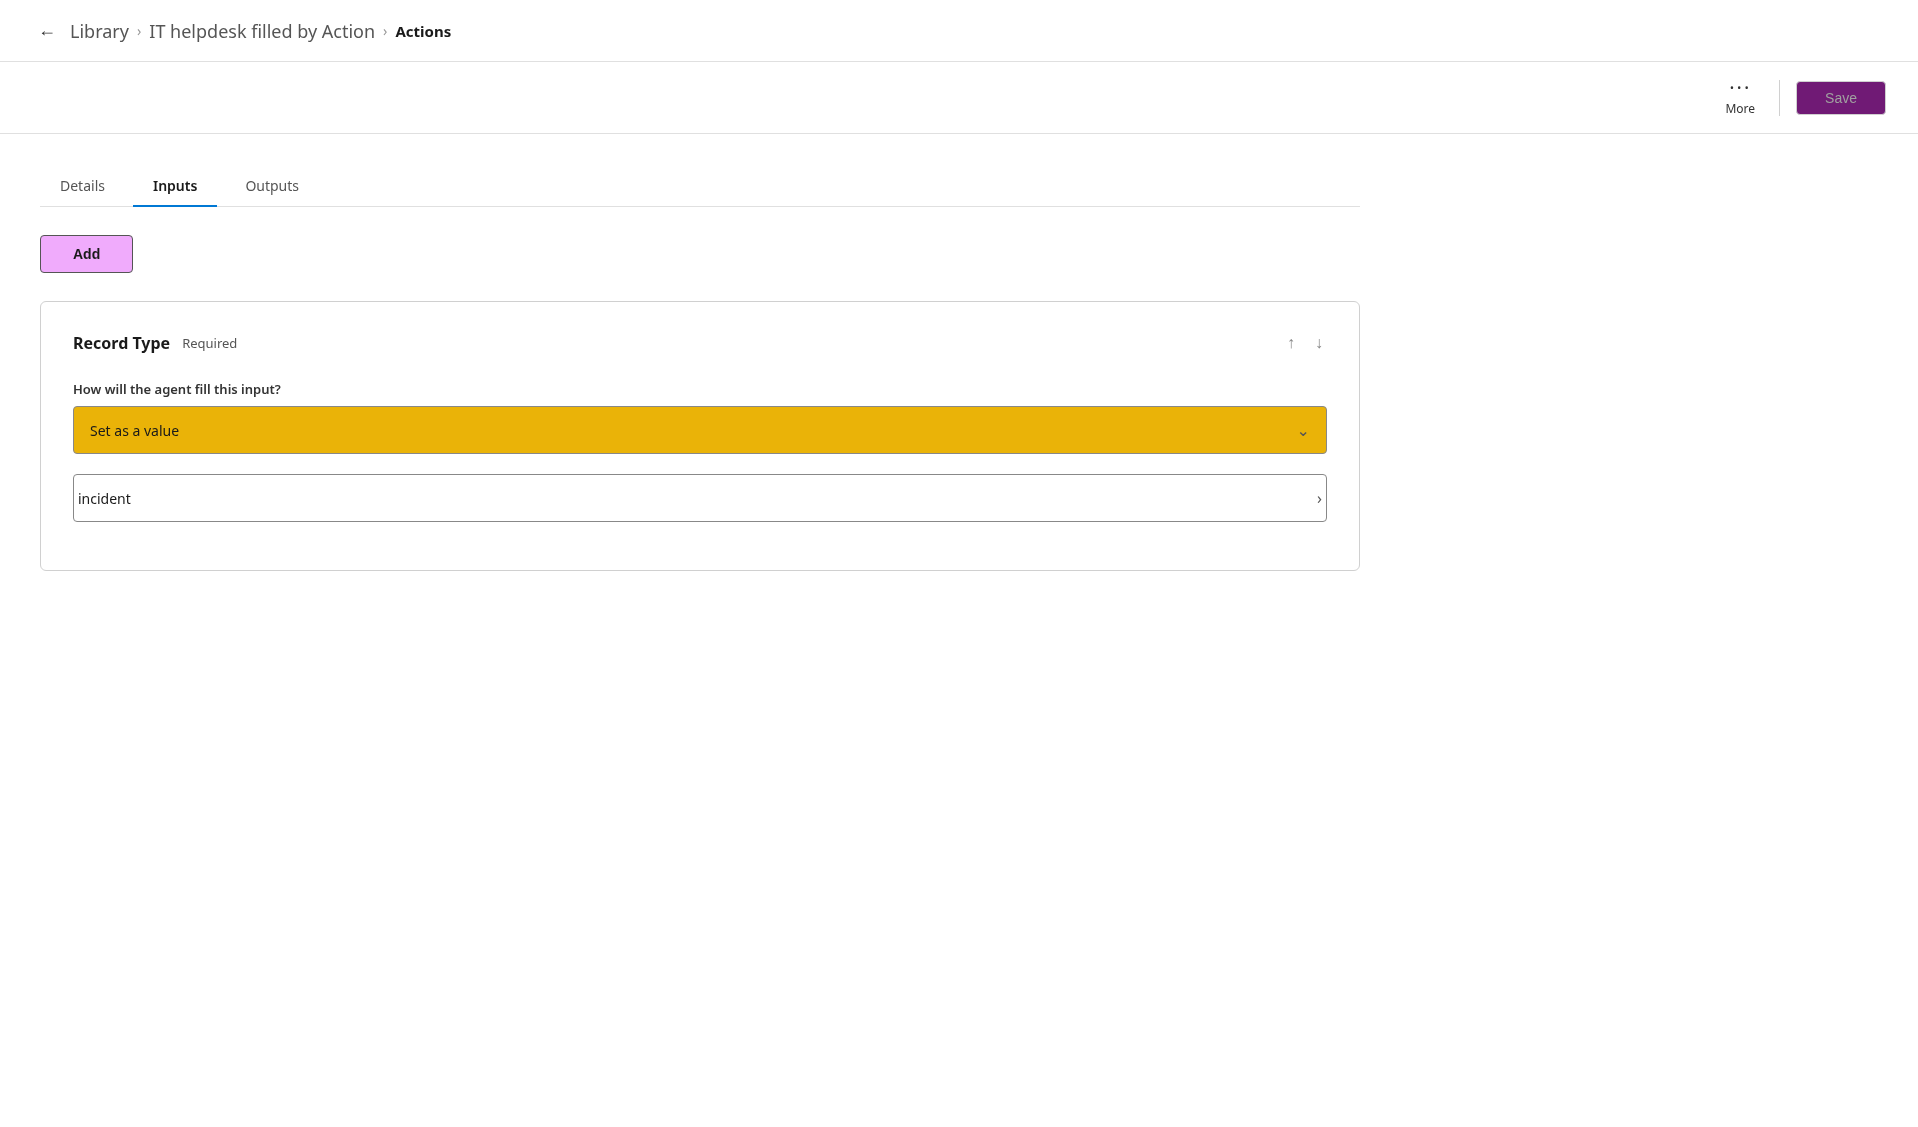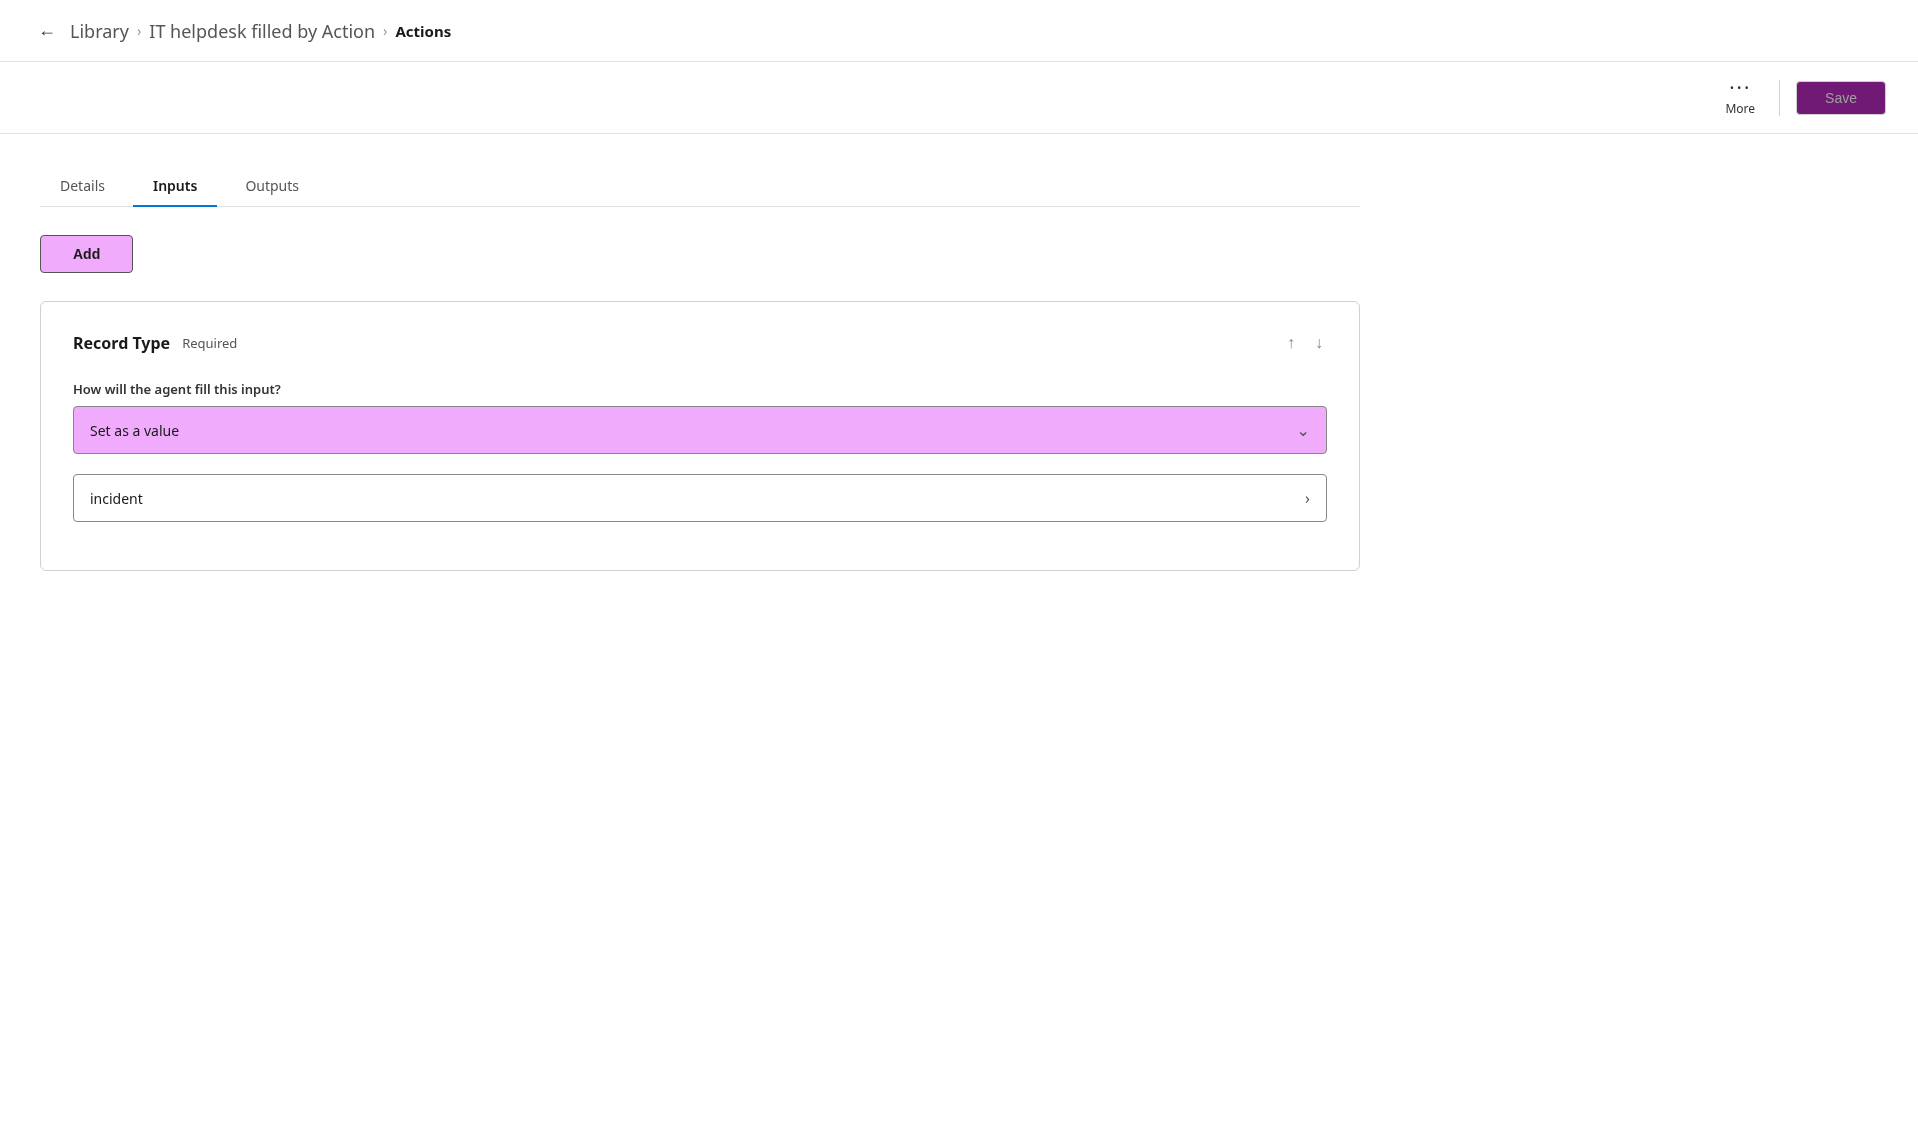--- a/index.html
+++ b/index.html
@@ -189,37 +189,37 @@
       margin-bottom: 20px;
     }
 
     .select-field {
       width: 100%;
       border: 1px solid #888;
       border-radius: 4px;
       padding: 12px 16px;
       font-size: 14px;
       color: #1a1a1a;
-      background: #f0abfc;
+      background: #eab308;
       cursor: pointer;
       display: flex;
       align-items: center;
       justify-content: space-between;
       gap: 12px;
     }
     .select-chevron {
       font-size: 16px;
       color: #555;
     }
 
     .value-field {
       width: 100%;
       border: 1px solid #888;
       border-radius: 4px;
-      padding: 12px 16px;
+      padding: 12px 4px;
       font-size: 14px;
       color: #1a1a1a;
       background: #ffffff;
       display: flex;
       align-items: center;
       justify-content: space-between;
     }
     .value-arrow {
       font-size: 16px;
       color: #555;

